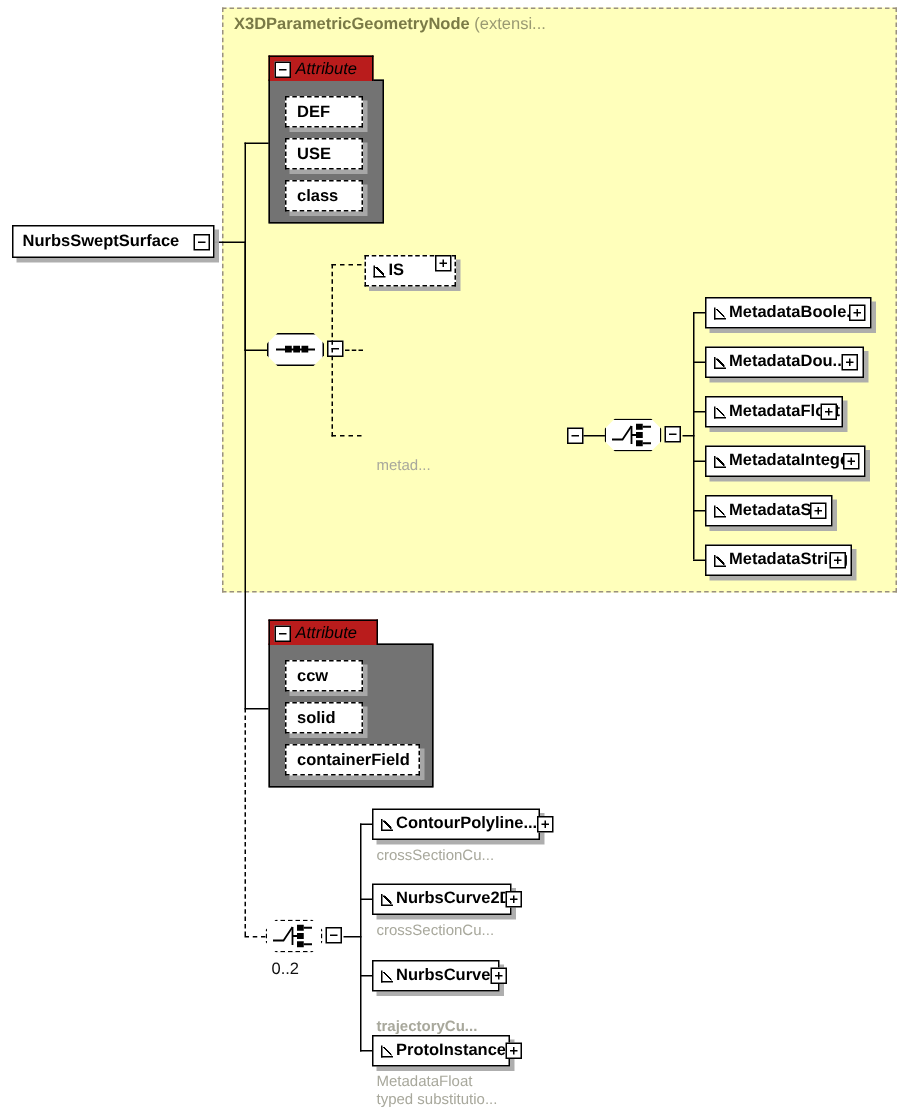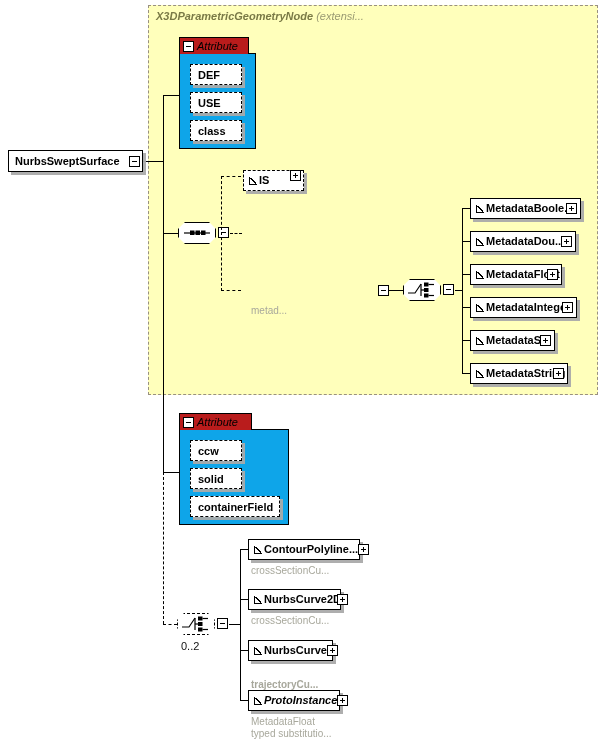--- a/index.html
+++ b/index.html
@@ -28,21 +28,20 @@
     border: 1px dashed #999080;
     box-sizing: border-box;
   }
   .ext-title {
     position: absolute;
     left: 156px; top: 10px;
     font-size: 11px;
     font-weight: bold;
     color: #7a7a46;
     white-space: nowrap;
-    font-style: italic;
   }
   .ext-title .ext-sub {
     font-weight: normal;
     color: #9a9a72;
   }
   
   .box {
     position: absolute;
     box-sizing: border-box;
     background: #ffffff;
@@ -145,21 +144,21 @@
     font-size: 11px;
     font-style: italic;
     color: #000;
     z-index: 2;
   }
   .attr-body {
     position: absolute;
     left: 0; top: 16px;
     box-sizing: border-box;
     border: 1px solid #000;
-    background: #0ea5e9;
+    background: #737373;
   }
   .attr-item {
     position: absolute;
     box-sizing: border-box;
     border: 1px dashed #000;
     background: #fff;
     font-size: 11px;
     font-weight: bold;
     display: flex;
     align-items: center;
@@ -428,19 +427,19 @@
 
   <div class="box shadow" style="left:248px; top:640px; width:85px; height:21px;">
     <span class="arrow-ico"></span>
     <span class="lbl" style="padding-left:2px;">NurbsCurve</span>
   </div>
   <div class="exp-out plus" style="left:327px; top:645px;"></div>
   <div class="caption" style="left:251px; top:679px;font-weight:bold;">trajectoryCu...</div>
 
   <div class="box shadow" style="left:248px; top:690px; width:92px; height:21px;">
     <span class="arrow-ico"></span>
-    <span class="lbl" style="padding-left:2px;font-style:italic;">ProtoInstance</span>
+    <span class="lbl" style="padding-left:2px;">ProtoInstance</span>
   </div>
   <div class="exp-out plus" style="left:337px; top:695px;"></div>
   <div class="caption" style="left:251px; top:716px;">MetadataFloat</div>
   <div class="caption" style="left:251px; top:728px;">typed substitutio...</div>
 
 </div>
 
 </body></html>

